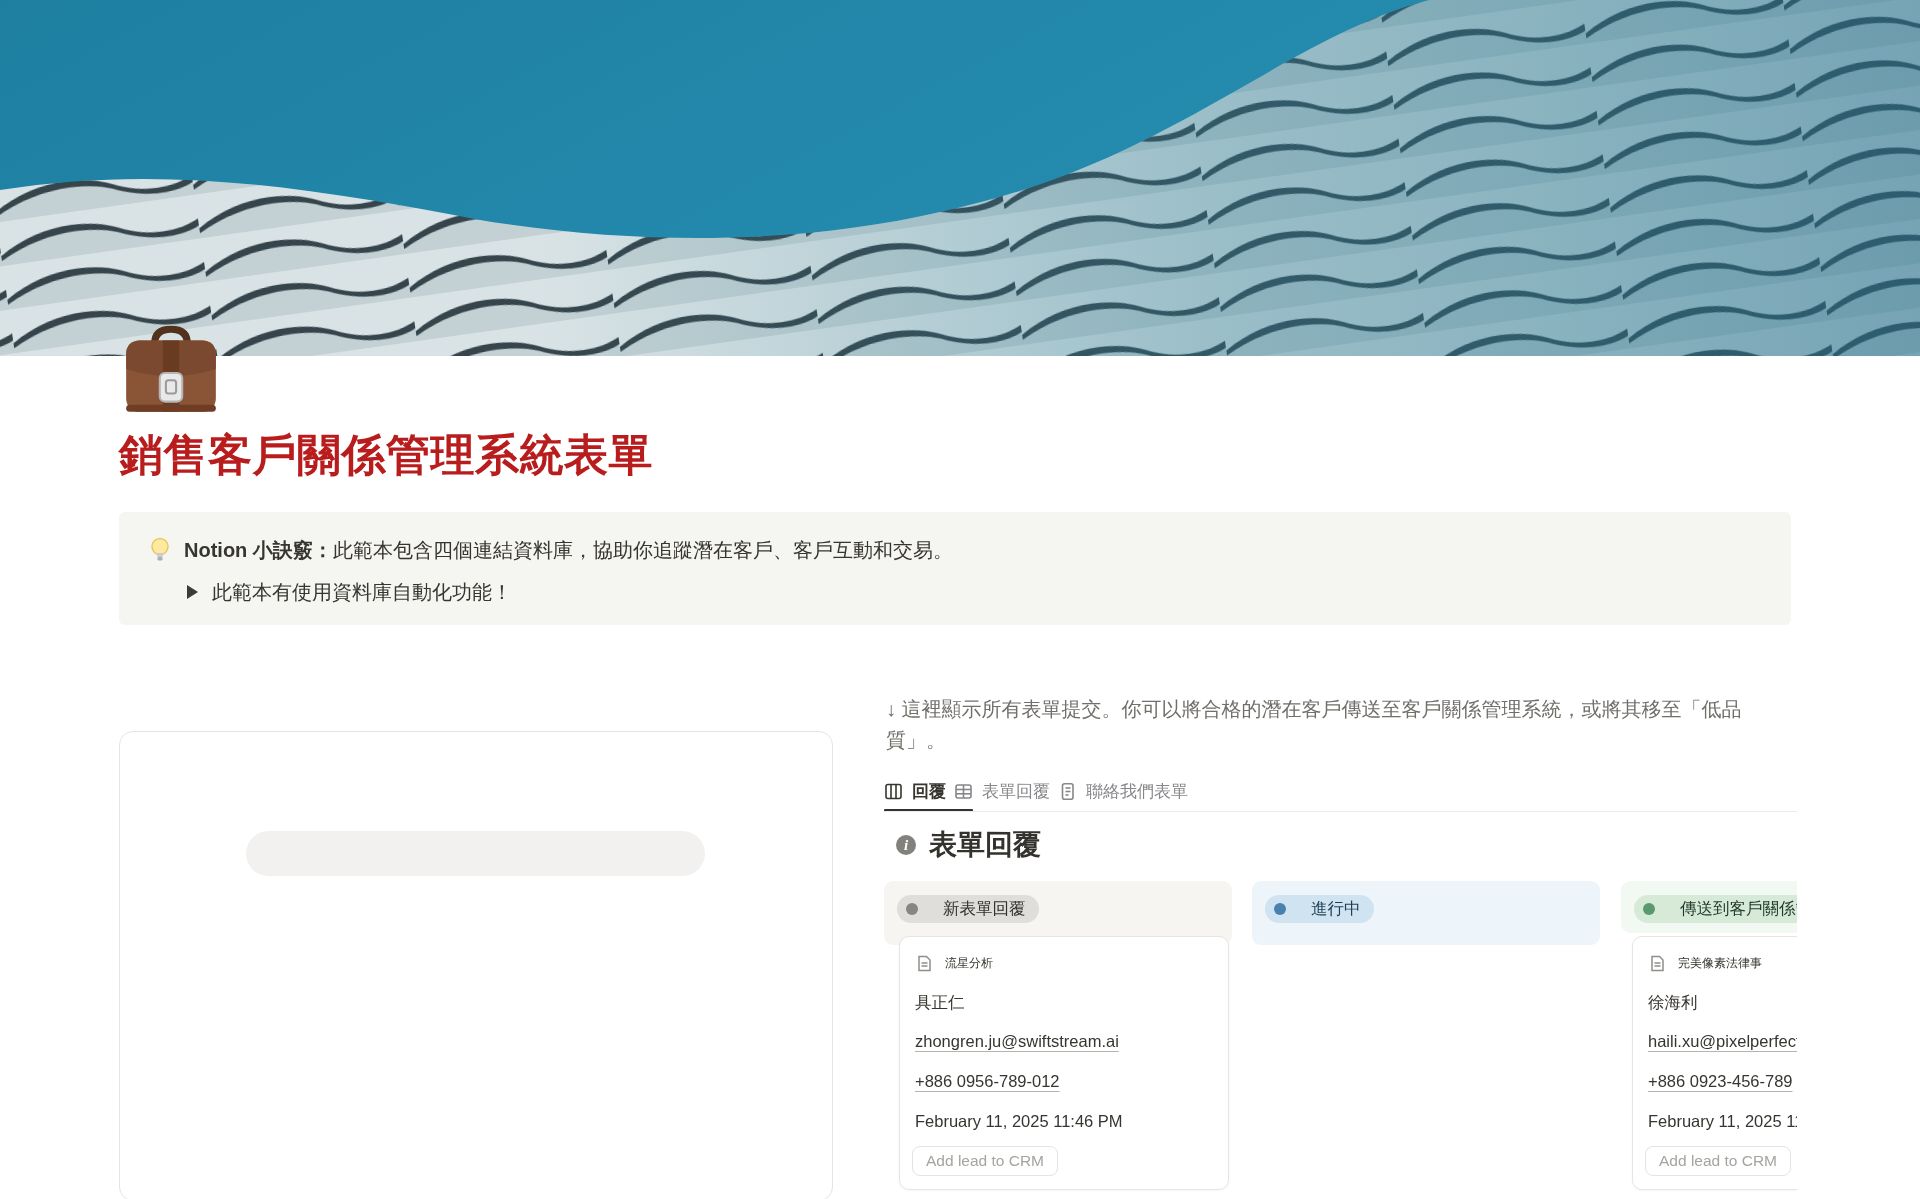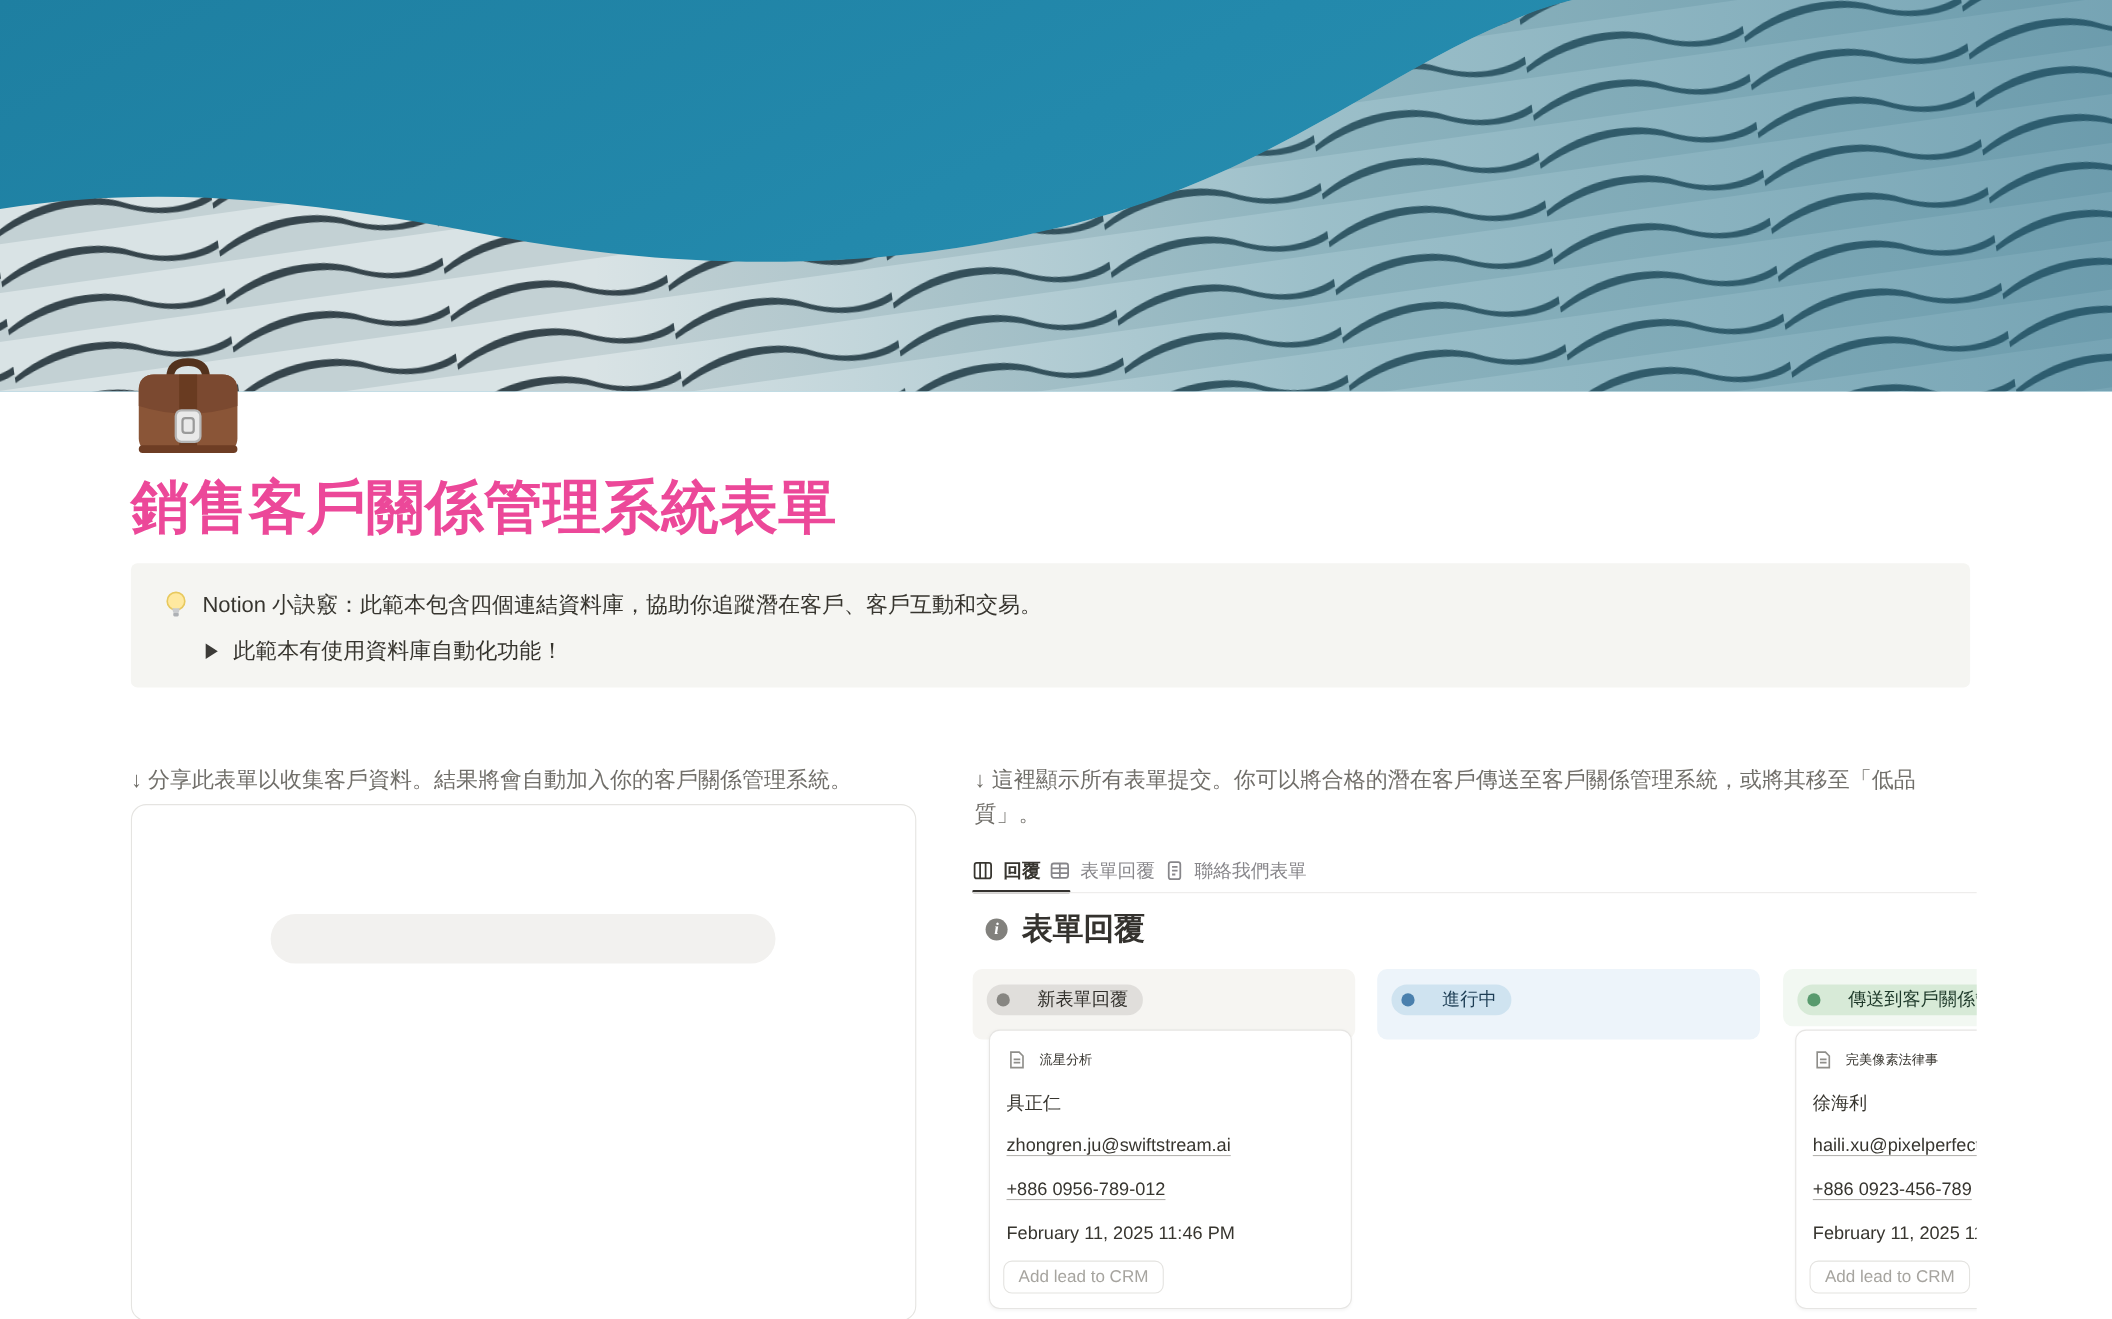--- a/index.html
+++ b/index.html
@@ -5,27 +5,27 @@
   html,body{margin:0;padding:0;background:#fff;}
   .canvas{position:relative;width:1920px;height:1199px;overflow:hidden;background:#fff;
           font-family:"Liberation Sans","DejaVu Sans",sans-serif;color:#37352F;}
   
   .cover{position:absolute;left:0;top:0;width:1920px;height:356px;overflow:hidden;}
   .cover svg{display:block;width:1920px;height:356px;}
   
   .page-icon{position:absolute;left:118px;top:316px;width:106px;height:106px;cursor:pointer;}
   
   .page-title{position:absolute;left:119px;top:426px;width:1400px;margin:0;
-              font-size:53px;font-weight:700;color:#ec4899;letter-spacing:.5px;}
+              font-size:44px;font-weight:700;color:#b91c1c;letter-spacing:.5px;}
   
   .callout{position:absolute;left:119px;top:512px;width:1672px;height:113px;
            background:#F5F5F2;border-radius:6px;}
   .callout-line1{position:absolute;left:29px;top:24px;display:flex;align-items:center;gap:12px;
                  font-size:20px;line-height:28px;white-space:nowrap;}
-  .callout-line1 b{font-weight:400;}
+  .callout-line1 b{font-weight:700;}
   .toggle-row{position:absolute;left:68px;top:66px;display:flex;align-items:center;gap:14px;
               font-size:20px;line-height:28px;cursor:pointer;}
   .tri{width:0;height:0;border-left:11px solid #3C3B38;border-top:7px solid transparent;
        border-bottom:7px solid transparent;display:inline-block;}
   
   .instruction{position:absolute;top:694px;margin:0;font-size:20px;line-height:31px;color:#716F6A;}
   .instruction.left{left:119px;width:716px;}
   .instruction.right{left:886px;width:908px;}
   
   .form-embed{position:absolute;left:119px;top:731px;width:712px;height:468px;
@@ -141,21 +141,20 @@
         <rect x="9.5" y="20" width="5" height="3.4" rx="1.2" fill="#ADB0B4"></rect>
       </svg>
       <span><b>Notion 小訣竅：</b><span>此範本包含四個連結資料庫，協助你追蹤潛在客戶、客戶互動和交易。</span></span>
     </div>
     <div class="toggle-row">
       <span class="tri"></span>
       <span>此範本有使用資料庫自動化功能！</span>
     </div>
   </div>
 
-  <p class="instruction left">↓ 分享此表單以收集客戶資料。結果將會自動加入你的客戶關係管理系統。</p>
   <div class="form-embed">
     <div class="skeleton"></div>
   </div>
 
   <p class="instruction right">↓ 這裡顯示所有表單提交。你可以將合格的潛在客戶傳送至客戶關係管理系統，或將其移至「低品質」。</p>
 
   <div class="tabs">
     <div class="tab active">
       <svg width="19" height="19" viewBox="0 0 19 19" fill="none" stroke="currentColor" stroke-width="1.6">
         <rect x="2" y="2.5" width="15" height="14" rx="2"></rect>

